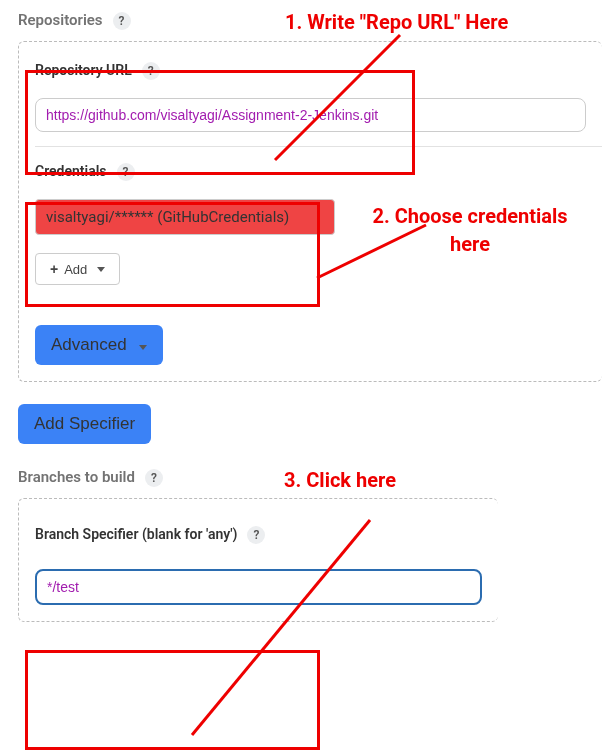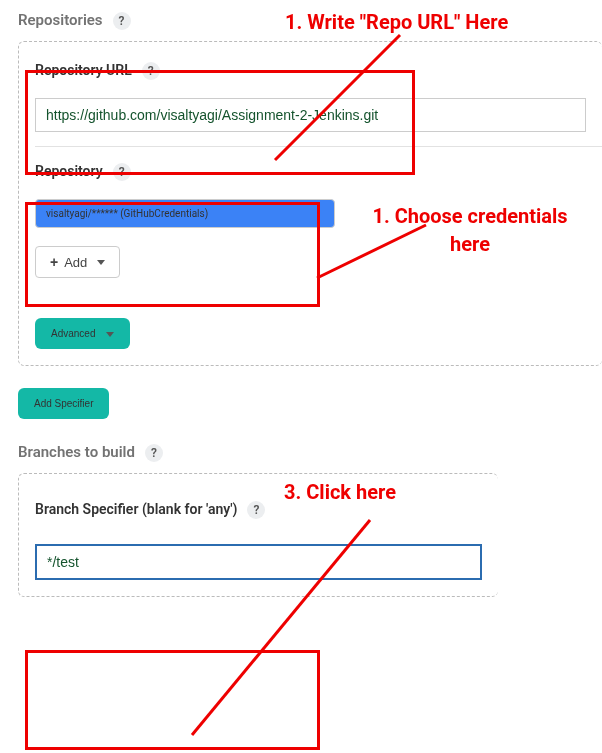--- a/index.html
+++ b/index.html
@@ -45,33 +45,33 @@
       font-size: 14px;
       font-weight: 600;
       color: #333;
       margin-bottom: 10px;
       display: inline-block;
     }
     .text-input {
       width: 100%;
       padding: 8px 10px;
       border: 1px solid #ccc;
-      border-radius: 0;
+      border-radius: 8px;
       font-size: 14px;
-      color: #14532d;
+      color: #a21caf;
       background: #fff;
     }
     .select-box {
       width: 300px;
       padding: 8px 10px;
       border: 1px solid #ccc;
       border-radius: 4px;
-      font-size: 10px;
+      font-size: 15px;
       color: #333;
-      background: #3b82f6;
+      background: #ef4444;
     }
     .red-box {
       position: absolute;
       border: 3px solid #e00;
       pointer-events: none;
     }
     .annotation {
       position: absolute;
       color: #e00;
       font-weight: 700;
@@ -85,24 +85,24 @@
       padding: 7px 14px;
       border: 1px solid #ccc;
       border-radius: 4px;
       background: #fff;
       color: #444;
       font-size: 13px;
       font-weight: 500;
       cursor: pointer;
     }
     .btn-grey {
-      background: #14b8a6;
+      background: #3b82f6;
       border: none;
       padding: 10px 16px;
-      font-size: 10px;
+      font-size: 17px;
       color: #333;
       border-radius: 6px;
       text-align: center;
     }
     .chevron-down {
       display: inline-block;
       width: 0; height: 0;
       border-left: 4px solid transparent;
       border-right: 4px solid transparent;
       border-top: 5px solid #555;
@@ -132,42 +132,42 @@
   <line x1="400" y1="35" x2="275" y2="160" stroke="#e00" stroke-width="3"></line>
   <line x1="426" y1="225" x2="317" y2="278" stroke="#e00" stroke-width="3"></line>
   <line x1="370" y1="520" x2="192" y2="735" stroke="#e00" stroke-width="3"></line>
 </svg>
 
 <div class="red-box" style="left:25px; top:70px; width:390px; height:105px;"></div>
 <div class="red-box" style="left:25px; top:202px; width:295px; height:105px;"></div>
 <div class="red-box" style="left:25px; top:650px; width:295px; height:100px;"></div>
 
 <div class="annotation" style="left:285px; top:10px;">1. Write "Repo URL" Here</div>
-<div class="annotation" style="left:360px; top:202px; line-height:1.4; text-align:center; width:220px;">1. Choose credentials here</div>
-<div class="annotation" style="left:284px; top:480px;">3. Click here</div>
+<div class="annotation" style="left:360px; top:202px; line-height:1.4; text-align:center; width:220px;">2. Choose credentials here</div>
+<div class="annotation" style="left:284px; top:468px;">3. Click here</div>
 
 <div>
   <span class="section-label">Repositories</span>
   <span class="help-icon">?</span>
 </div>
 
 <div class="dashed-panel" style="width:584px;">
 
   <div>
     <span class="field-label">Repository URL</span>
     <span class="help-icon">?</span>
     <div style="margin-top:10px;">
       <input type="text" class="text-input" value="https://github.com/visaltyagi/Assignment-2-Jenkins.git" style="">
     </div>
   </div>
 
   <hr class="hr">
 
   <div>
-    <span class="field-label">Repository</span>
+    <span class="field-label">Credentials</span>
     <span class="help-icon">?</span>
     <div style="margin-top:10px;">
       <div class="select-box">
         <span>visaltyagi/****** (GitHubCredentials)</span>
       </div>
     </div>
     <div style="margin-top:18px;">
       <button class="btn">
         <span class="plus">+</span>
         <span>Add</span>

